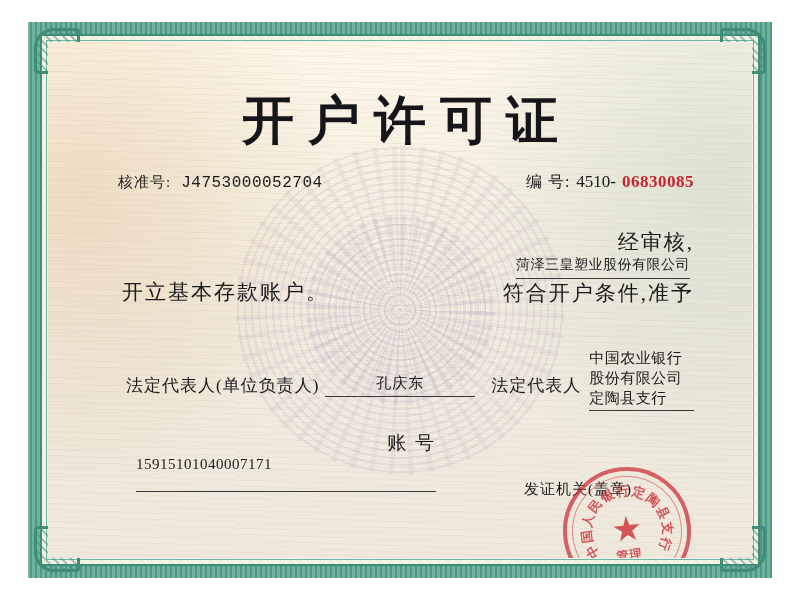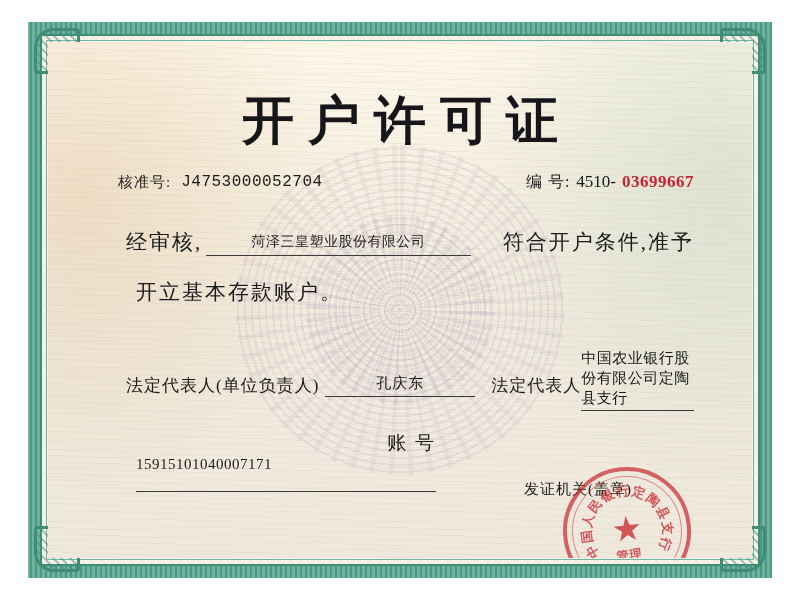--- a/index.html
+++ b/index.html
@@ -190,21 +190,21 @@
     left: 70px;
     right: 58px;
     top: 130px;
     display: flex;
     justify-content: space-between;
     align-items: baseline;
     font-size: 15px;
   }
   .approval {
     display: flex;
-    align-items: flex-start;
+    align-items: center;
     gap: 10px;
   }
   .approval .lbl { font-size: 15px; letter-spacing: 1px; }
   .approval .val {
     font-family: Liberation Mono, monospace;
     font-size: 16px;
     letter-spacing: 0.5px;
   }
   .serial { display: flex; align-items: baseline; gap: 6px; font-size: 16px; }
   .serial .lbl { letter-spacing: 1px; }
@@ -218,37 +218,38 @@
 
   .para1 {
     position: absolute;
     left: 78px;
     right: 58px;
     top: 186px;
     display: flex;
     align-items: flex-end;
     font-size: 21px;
     letter-spacing: 2px;
+    flex-direction: column;
   }
   .para1 .lead { white-space: nowrap; }
   .fill {
     flex: 1;
     margin: 0 4px;
     border-bottom: 1px solid #3a3a3a;
     text-align: center;
     font-size: 14px;
     letter-spacing: 0.5px;
     padding-bottom: 2px;
     min-height: 20px;
   }
   .para1 .tail { white-space: nowrap; margin-left: 28px; }
 
   .para2 {
     position: absolute;
-    left: 88px;
+    left: 74px;
     top: 236px;
     font-size: 21px;
     letter-spacing: 2px;
   }
 
   .row-rep {
     position: absolute;
     left: 78px;
     right: 58px;
     top: 306px;
@@ -263,21 +264,21 @@
     margin: 0 6px;
     border-bottom: 1px solid #3a3a3a;
     text-align: center;
     font-size: 15px;
     padding-bottom: 3px;
     margin-top: 12px;
   }
   .row-rep .lbl2 { white-space: nowrap; padding-top: 12px; margin-left: 10px; }
   .bank-fill {
     flex: 1;
-    margin-left: 0;
+    margin-left: 8px;
     border-bottom: 1px solid #3a3a3a;
     font-size: 15px;
     line-height: 20px;
     letter-spacing: 0.5px;
     padding-bottom: 2px;
     text-align: left;
   }
 
   .row-account {
     position: absolute;
@@ -401,21 +402,21 @@
         <div class="title">开户许可证</div>
 
         <div class="row-numbers">
           <div class="approval">
             <span class="lbl">核准号:</span>
             <span class="val">J4753000052704</span>
           </div>
           <div class="serial">
             <span class="lbl">编 号:</span>
             <span class="prefix">4510-</span>
-            <span class="red">03699667</span>
+            <span class="red">06830085</span>
           </div>
         </div>
 
         <div class="para1">
           <span class="lead">经审核,</span>
           <span class="fill">菏泽三皇塑业股份有限公司</span>
           <span class="tail">符合开户条件,准予</span>
         </div>
 
         <div class="para2">开立基本存款账户。</div>

